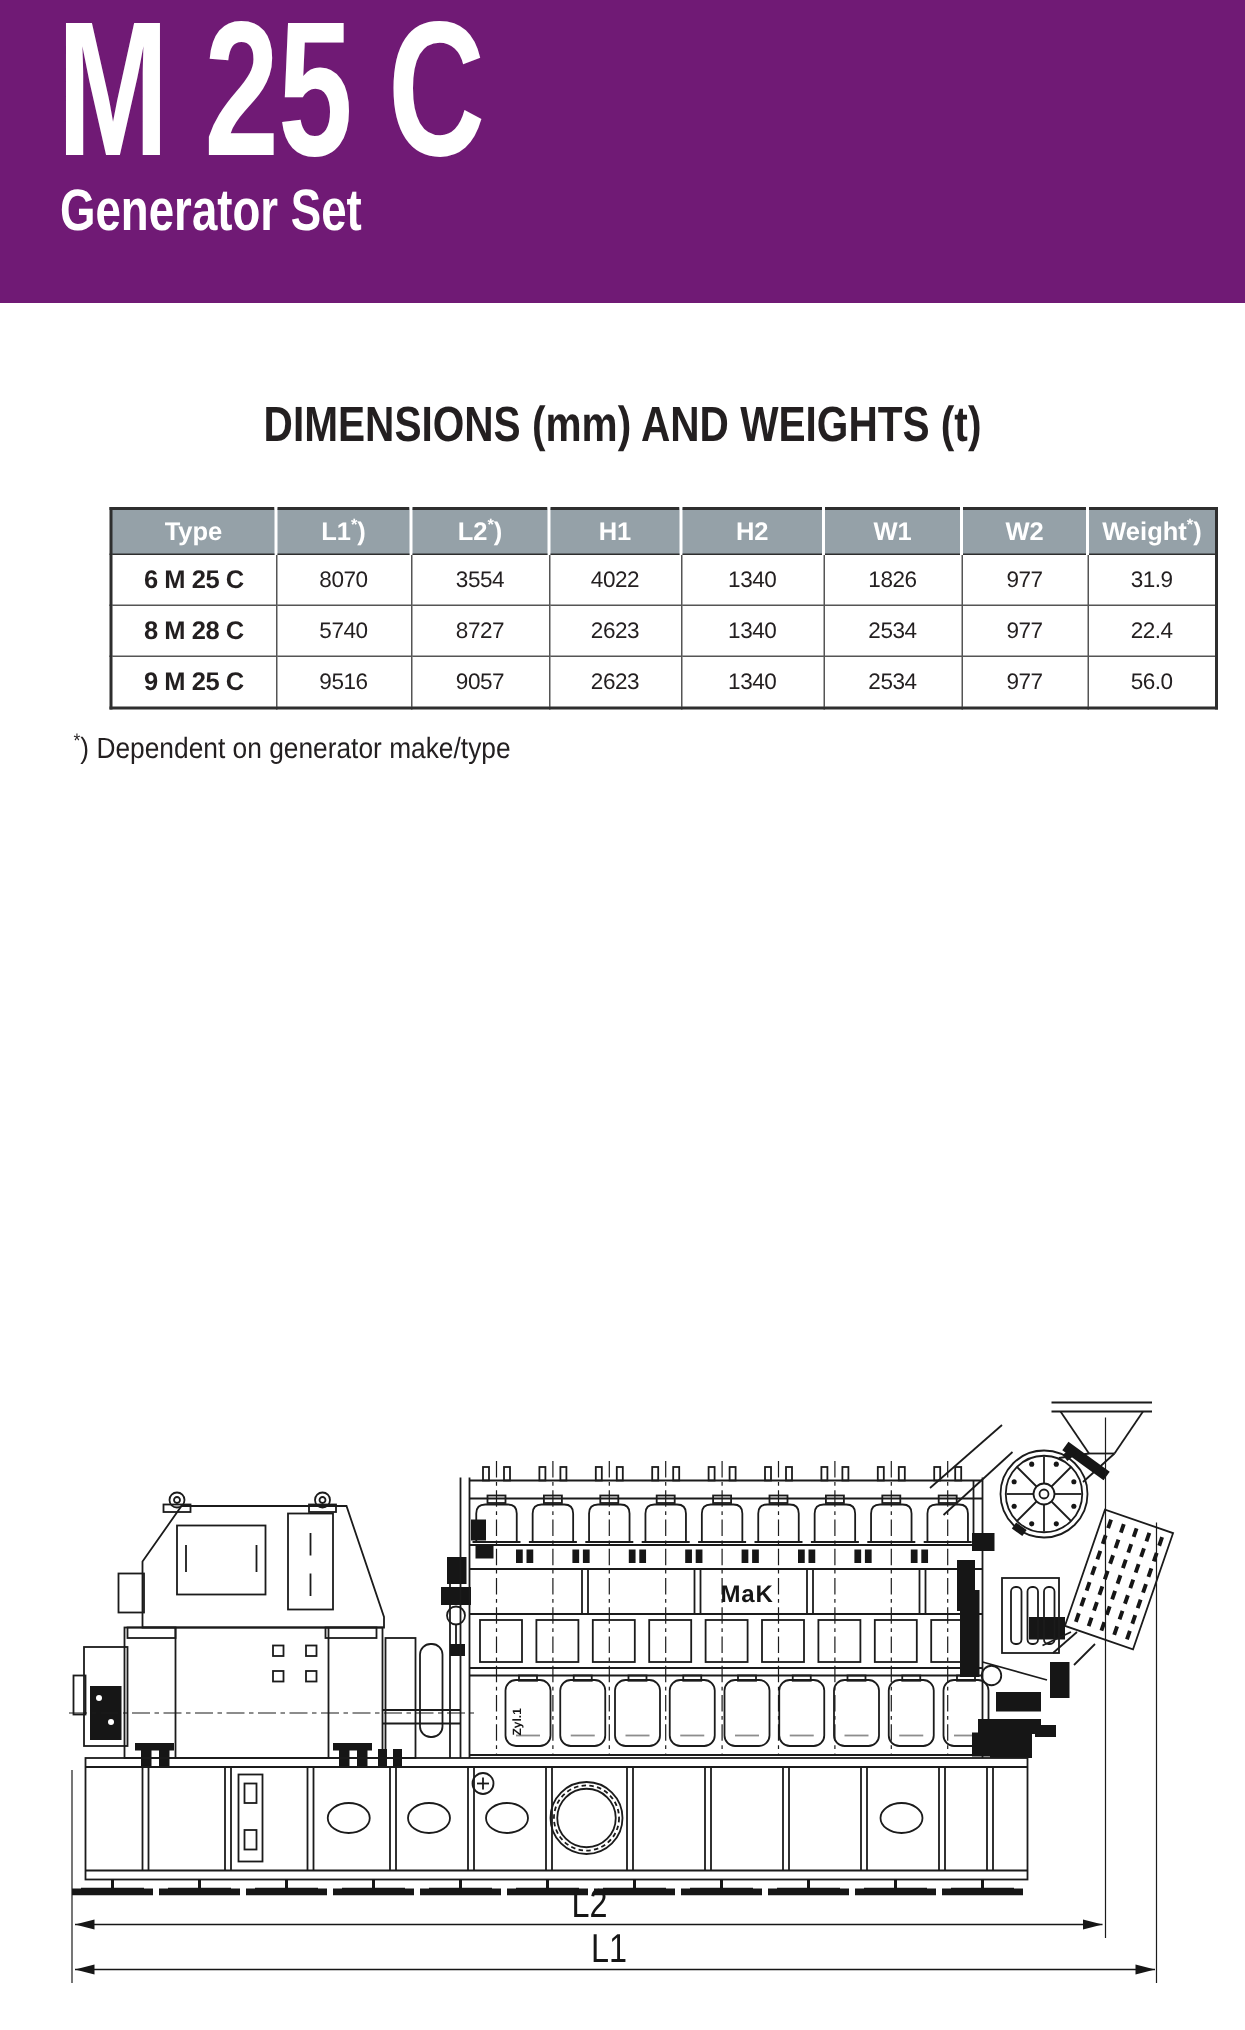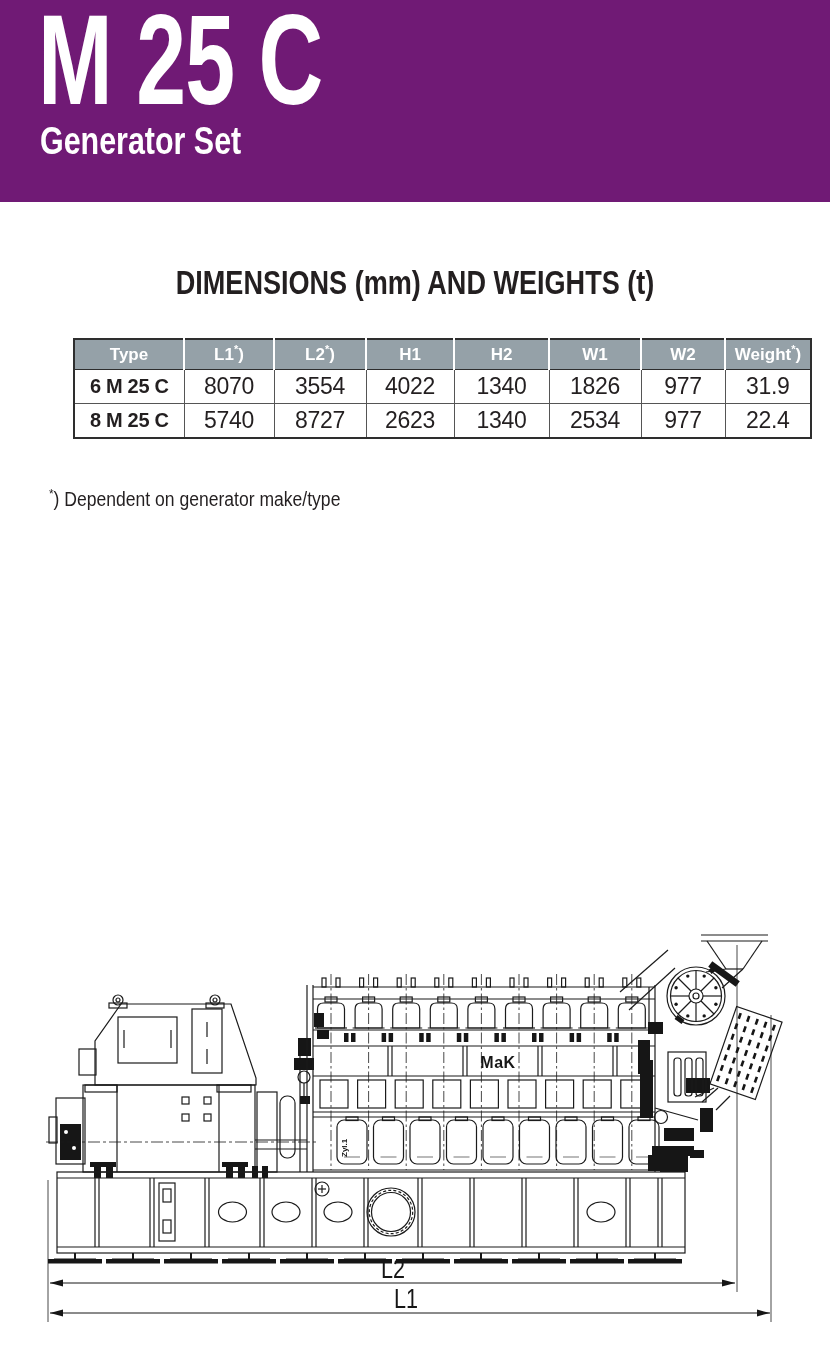--- a/index.html
+++ b/index.html
@@ -32,24 +32,24 @@
     margin-left:24px;
   }
   .dim-table th{
     background:#95a1a8;color:#fff;font-size:17px;font-weight:bold;
     height:29px;border-right:2px solid #fff;border-bottom:1.5px solid #2e2e2e;
     text-align:center;vertical-align:middle;padding:0;
   }
   .dim-table th:last-child{border-right:none}
   .dim-table th sup{font-size:11px;line-height:0}
   .dim-table td{
-    border:1px solid #555;font-size:23px;height:33px;text-align:center;
+    border:1px solid #555;font-size:15px;height:33px;text-align:center;
     vertical-align:middle;padding:0;background:#fff;letter-spacing:-0.3px;
   }
-  .dim-table td.type{font-weight:bold;font-size:20px}
+  .dim-table td.type{font-weight:bold;font-size:17px}
   
   .footnote{
     position:absolute;left:49px;top:486px;font-size:19.5px;line-height:1.2;
     transform:scaleX(.9);transform-origin:left top;white-space:nowrap;
   }
   .footnote sup{font-size:13px}
   
   .drawing{position:absolute;left:28px;top:916px;width:778px;height:430px}
   svg .ln, svg .ln *{fill:none;stroke:#1b1b1b;stroke-width:1.2;stroke-linecap:butt}
   svg .thin, svg .thin *{fill:none;stroke:#1b1b1b;stroke-width:0.8}
@@ -96,28 +96,38 @@
       <td class="type">6 M 25 C</td>
       <td>8070</td>
       <td>3554</td>
       <td>4022</td>
       <td>1340</td>
       <td>1826</td>
       <td>977</td>
       <td>31.9</td>
     </tr>
     <tr>
-      <td class="type">8 M 25 C</td>
+      <td class="type">8 M 28 C</td>
       <td>5740</td>
       <td>8727</td>
       <td>2623</td>
       <td>1340</td>
       <td>2534</td>
       <td>977</td>
       <td>22.4</td>
+    </tr>
+    <tr>
+      <td class="type">9 M 25 C</td>
+      <td>9516</td>
+      <td>9057</td>
+      <td>2623</td>
+      <td>1340</td>
+      <td>2534</td>
+      <td>977</td>
+      <td>56.0</td>
     </tr>
   </tbody>
 </table>
 
 <div class="footnote"><sup>*</sup><span>) Dependent on generator make/type</span></div>
 
 <svg class="drawing" viewBox="28 916 778 430" xmlns="http://www.w3.org/2000/svg">
   <defs>
     <g id="cov" class="ln">
       <rect x="6" y="-24" width="4" height="9"></rect>

